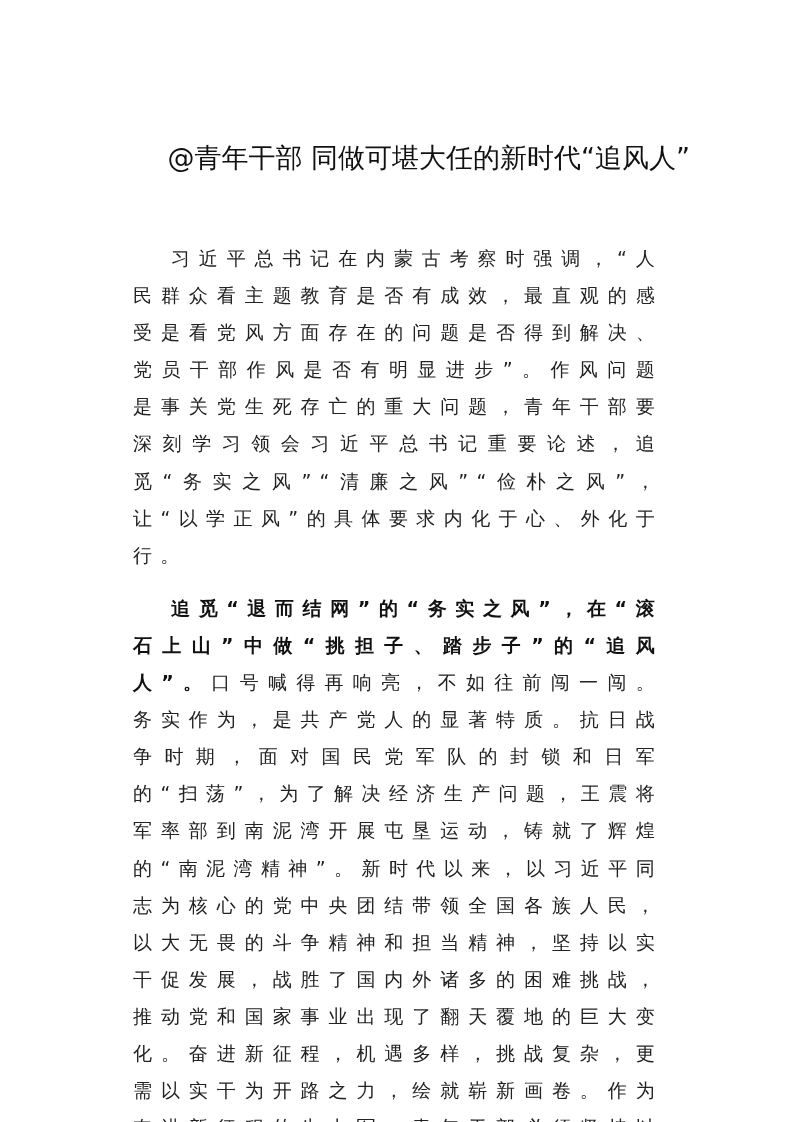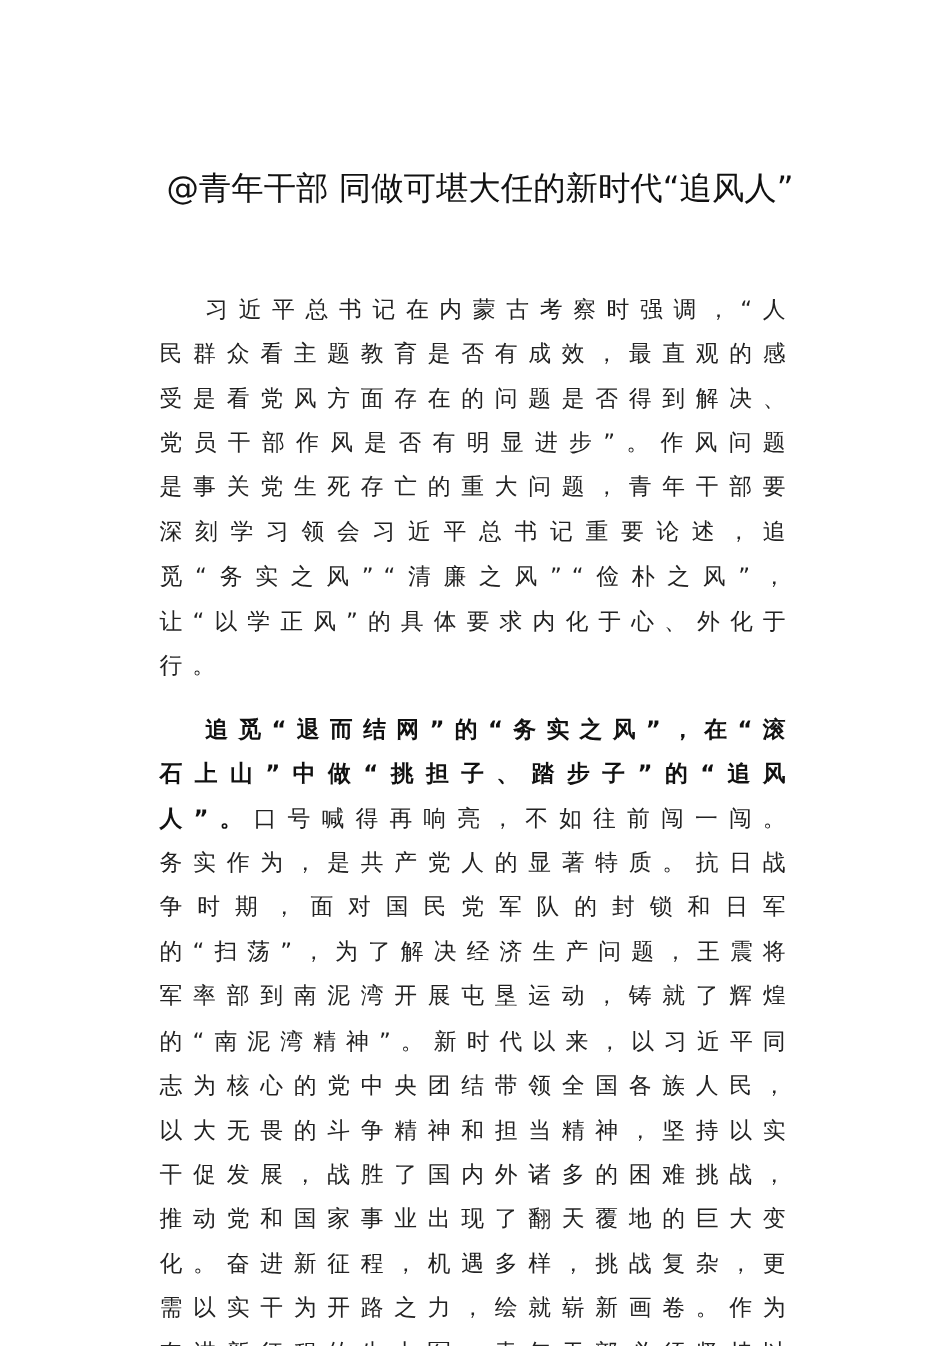--- a/index.html
+++ b/index.html
@@ -19,21 +19,21 @@
       position: absolute;
       left: 0; top: 0;
       width: 793px; height: 1122px;
       background: #ffffff;
     }
     .title {
       position: absolute;
       left: 110px;
       top: 138px;
       width: 580px;
-      text-align: center;
+      text-align: right;
       font-size: 27px;
       line-height: 40px;
       color: #111111;
       white-space: nowrap;
       letter-spacing: 0px;
       margin: 0;
       font-weight: normal;
     }
     .body-text {
       position: absolute;

